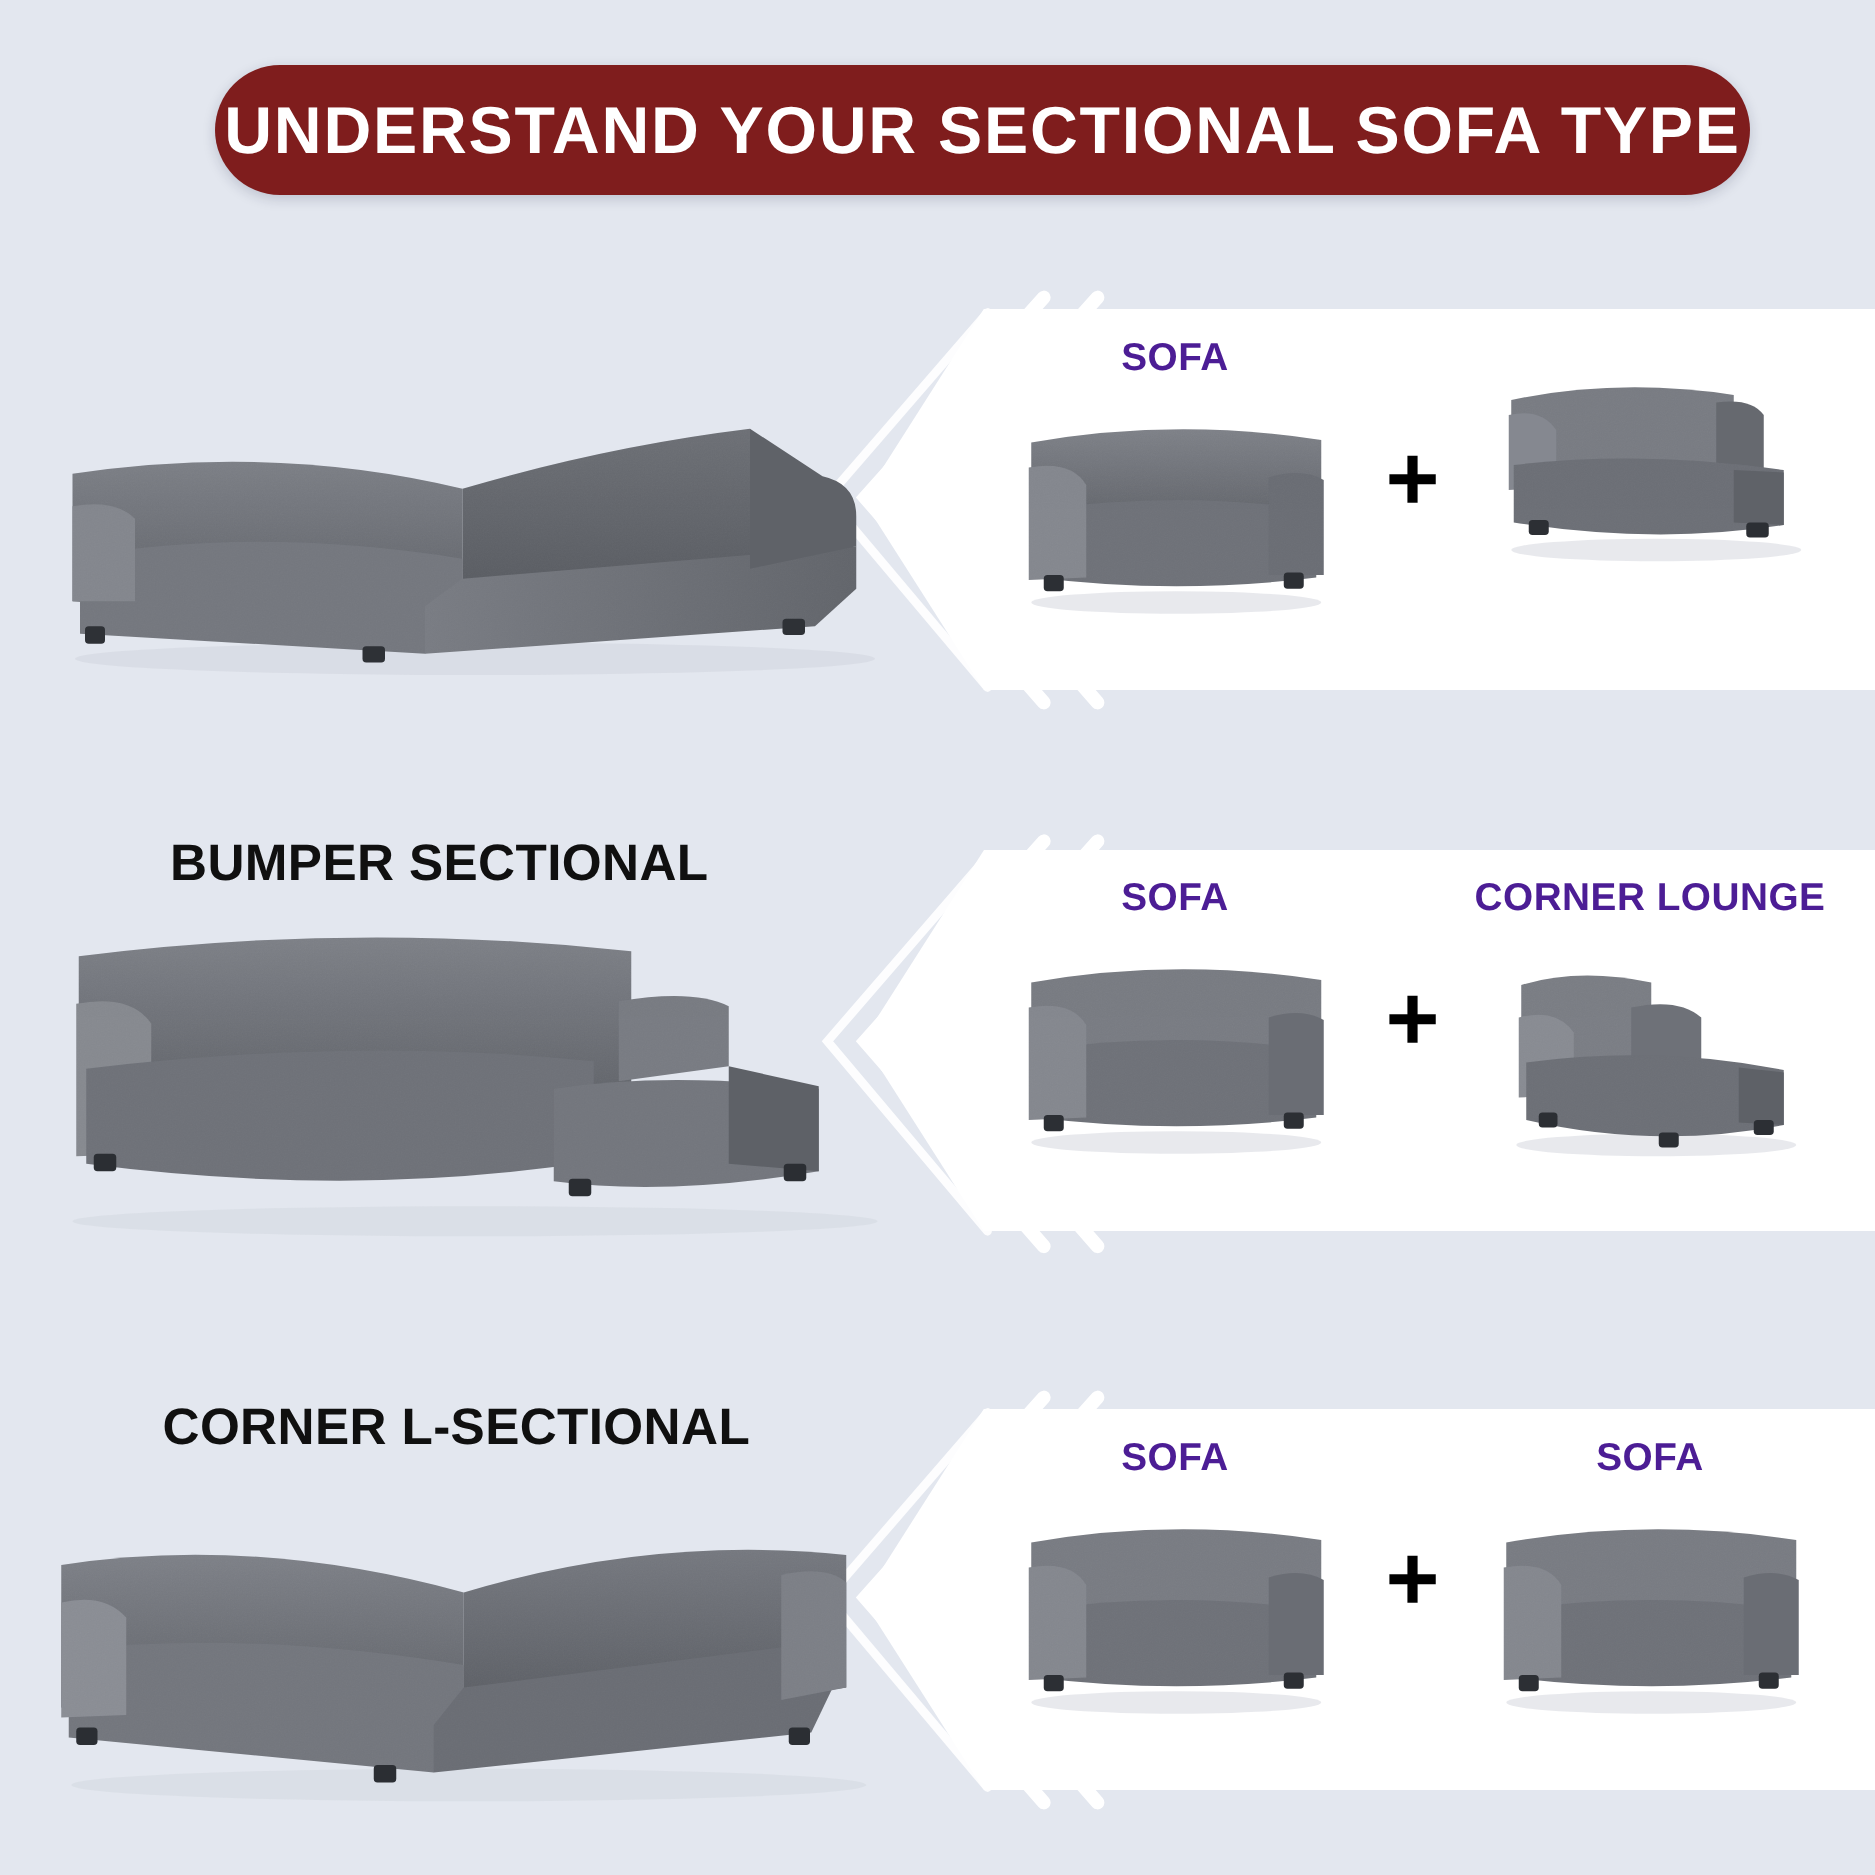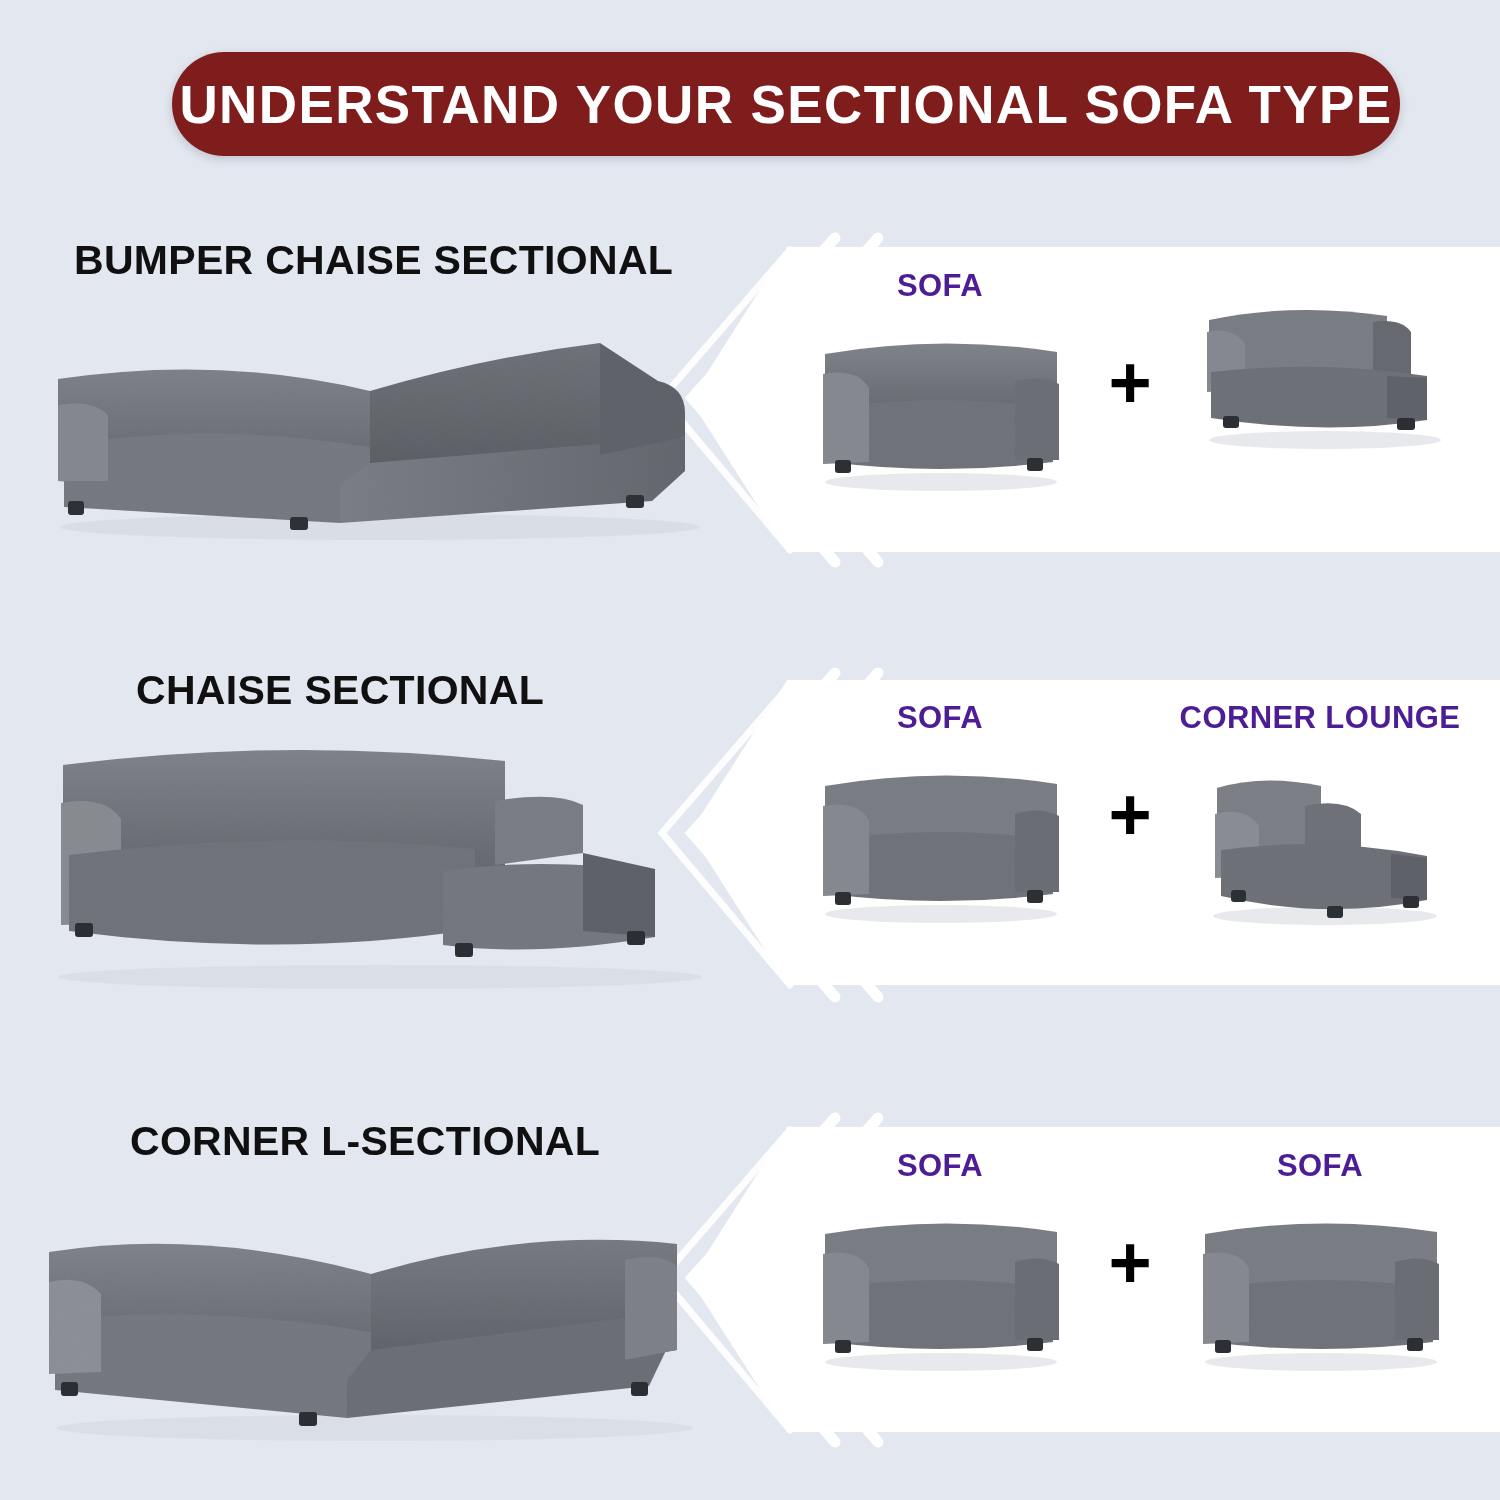--- a/index.html
+++ b/index.html
@@ -135,21 +135,20 @@
 </style>
 </head>
 <body>
 
 <div class="title-banner">
   <div class="title-text">UNDERSTAND YOUR SECTIONAL SOFA TYPE</div>
 </div>
 
 <div class="section" id="section-0">
 
-  <div class="section-heading">BUMPER CHAISE SECTIONAL</div>
 
   <div class="hero-stage">
     <div class="sofa-art">
       <svg viewBox="0 0 680 250" preserveAspectRatio="xMidYMid meet">
         <defs>
           <linearGradient id="fabA" x1="0" y1="0" x2="0" y2="1">
             <stop offset="0%" stop-color="#7c7f86"></stop>
               <stop offset="100%" stop-color="#5d6066"></stop>
           </linearGradient>
           <linearGradient id="fabB" x1="0" y1="0" x2="0" y2="1">
@@ -282,21 +281,21 @@
             <rect x="222" y="150" width="18" height="12" rx="3" fill="#2c2f34"></rect>
           </svg>
         </div>
       </div>
     </div>
   </div>
 </div>
 
 <div class="section" id="section-1">
 
-  <div class="section-heading">CHAISE SECTIONAL</div>
+  <div class="section-heading">BUMPER SECTIONAL</div>
 
   <div class="hero-stage">
     <div class="sofa-art">
       <svg viewBox="0 0 690 270" preserveAspectRatio="xMidYMid meet">
         <defs>
           <linearGradient id="fab2A" x1="0" y1="0" x2="0" y2="1">
             <stop offset="0%" stop-color="#7d8087"></stop>
               <stop offset="100%" stop-color="#5a5d63"></stop>
           </linearGradient>
           <filter id="nz3">

